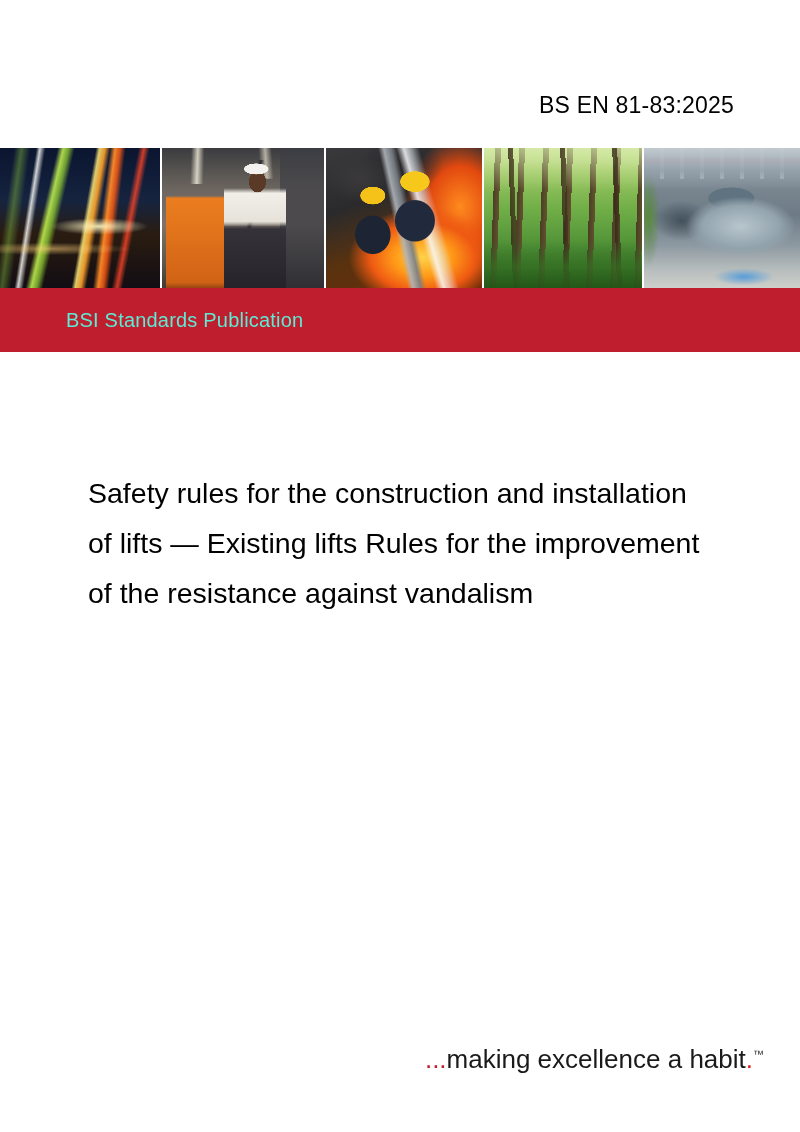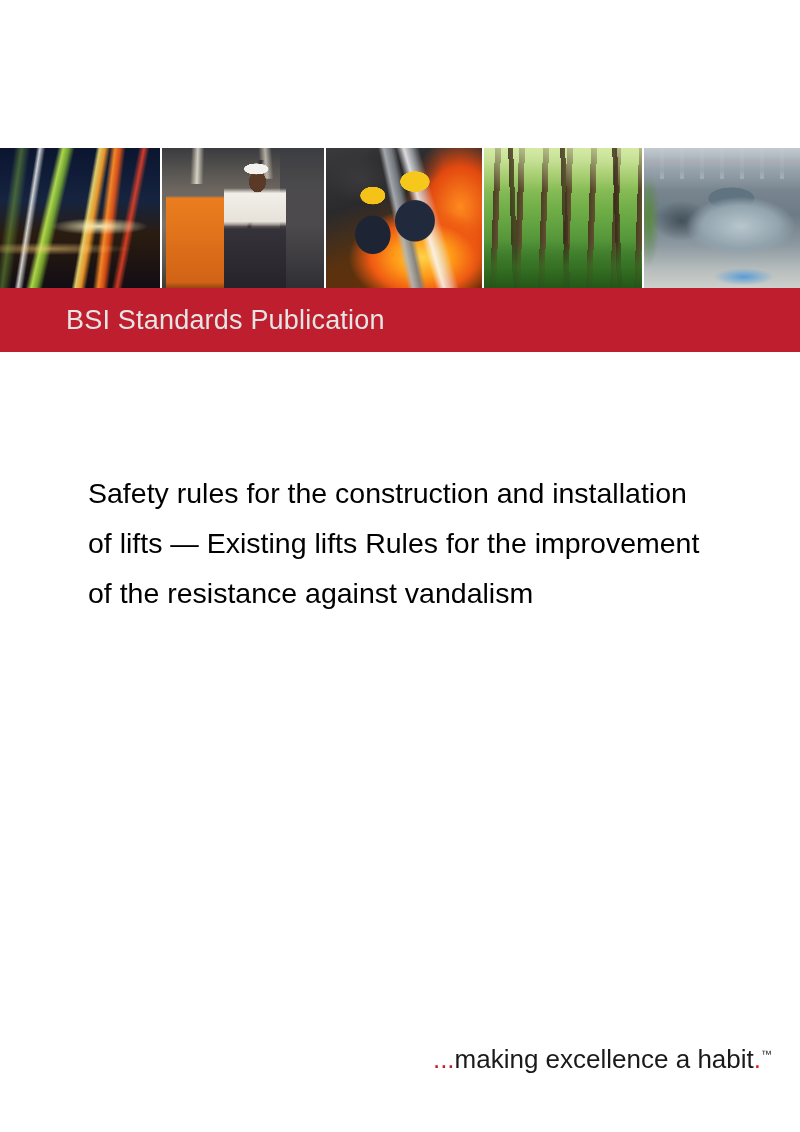--- a/index.html
+++ b/index.html
@@ -198,22 +198,22 @@
     top: 288px;
     width: 800px;
     height: 64px;
     background: #be1e2d;
   }
   .banner-text {
     position: absolute;
     left: 66px;
     top: 50%;
     transform: translateY(-50%);
-    color: #e5e5e5;
-    font-size: 27px;
+    color: #5eead4;
+    font-size: 20px;
     letter-spacing: 0.2px;
     white-space: nowrap;
   }
 
   
   .title-block {
     position: absolute;
     left: 88px;
     top: 468px;
     width: 760px;
@@ -233,40 +233,41 @@
     font-size: 66px;
     line-height: 1;
     font-weight: bold;
     color: #000000;
     letter-spacing: -2px;
   }
   .logo .dot { color: #e01b22; }
 
   .tagline {
     position: absolute;
-    right: 28px;
+    right: 36px;
     bottom: 60px;
     font-size: 26px;
     line-height: 1;
     color: #1a1a1a;
     white-space: nowrap;
   }
   .tagline .lead-dots { color: #be1e2d; }
   .tagline .end-dot { color: #e01b22; }
   .tagline .tm {
     font-size: 11px;
     vertical-align: super;
     color: #1a1a1a;
   }
 </style>
 </head>
 <body>
 
 <div class="page">
 
+  <div class="std-number">BS EN 81-83:2025</div>
 
   <div class="photo-strip">
     <div class="photo p-lights"></div>
     <div class="photo p-warehouse"></div>
     <div class="photo p-fire"></div>
     <div class="photo p-forest"></div>
     <div class="photo p-cars"></div>
   </div>
 
   <div class="banner">

